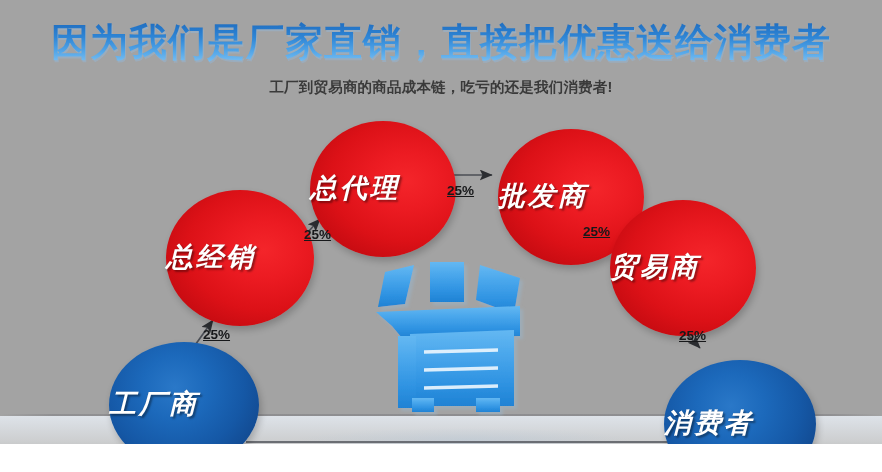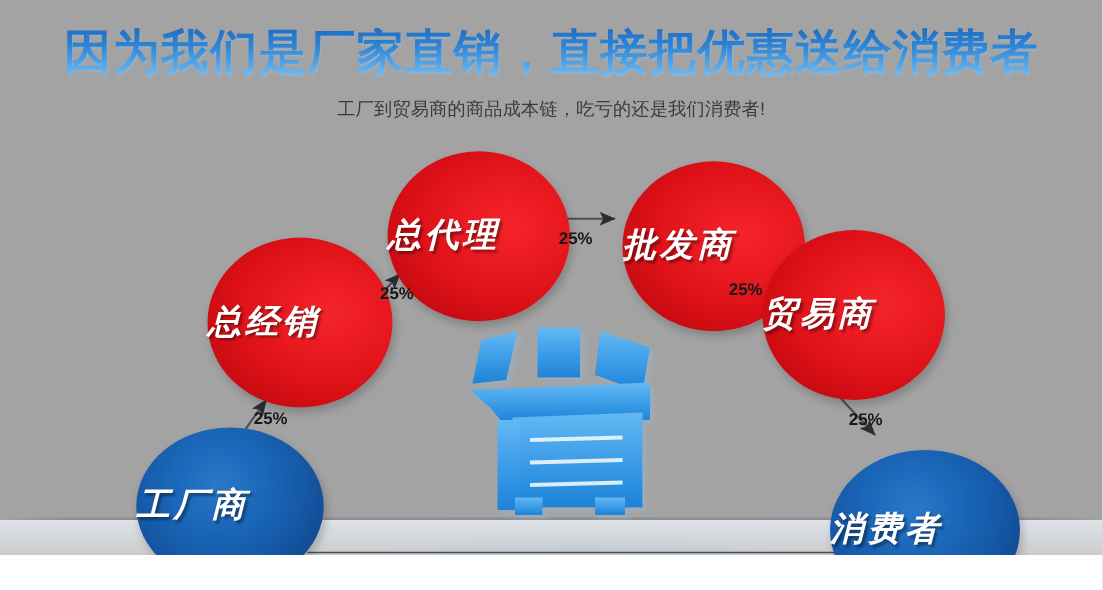--- a/index.html
+++ b/index.html
@@ -33,21 +33,21 @@
     color: transparent;
     -webkit-text-fill-color: transparent;
     filter: drop-shadow(1px 2px 0px rgba(150,180,210,0.55));
   }
   #subtitle {
     position: absolute;
     left: 0; top: 78px;
     width: 882px;
     text-align: center;
     font-size: 14.5px;
-    font-weight: normal;
+    font-weight: bold;
     color: #3a3a3a;
     letter-spacing: 0.2px;
     white-space: nowrap;
   }
 
   
   #floorline {
     position: absolute;
     left: 0; top: 414px; width: 882px; height: 2px;
     background: linear-gradient(90deg, rgba(120,120,125,0) 0%, rgba(120,120,125,.45) 6%, rgba(120,120,125,.5) 50%, rgba(120,120,125,.45) 94%, rgba(120,120,125,0) 100%);
@@ -91,20 +91,21 @@
   }
 
   
   .pct {
     position: absolute;
     font-size: 13.5px;
     font-weight: bold;
     color: #17181a;
     white-space: nowrap;
     letter-spacing: 0px;
+    text-decoration: underline;
   }
 
   
   #arrows { position: absolute; left: 0; top: 0; width: 882px; height: 472px; }
 
   
   #sheng {
     position: absolute;
     left: 372px; top: 256px;
     width: 170px; height: 160px;
@@ -181,21 +182,21 @@
       </div>
       <div class="node red" style="left: 166px; top: 190px; width: 148px; height: 136px;">
         <span class="label">总经销</span>
       </div>
       <div class="node red" style="left: 310px; top: 121px; width: 146px; height: 136px;">
         <span class="label">总代理</span>
       </div>
       <div class="node red" style="left: 498px; top: 129px; width: 146px; height: 136px;">
         <span class="label">批发商</span>
       </div>
-      <div class="node red" style="left: 610px; top: 184px; width: 146px; height: 136px;">
+      <div class="node red" style="left: 610px; top: 200px; width: 146px; height: 136px;">
         <span class="label">贸易商</span>
       </div>
       <div class="node blue" style="left: 664px; top: 360px; width: 152px; height: 128px;">
         <span class="label">消费者</span>
       </div>
     </div>
   <div id="pct-layer">
       <div class="pct" style="left: 203px; top: 327px;">25%</div>
       <div class="pct" style="left: 304px; top: 227px;">25%</div>
       <div class="pct" style="left: 447px; top: 183px;">25%</div>

